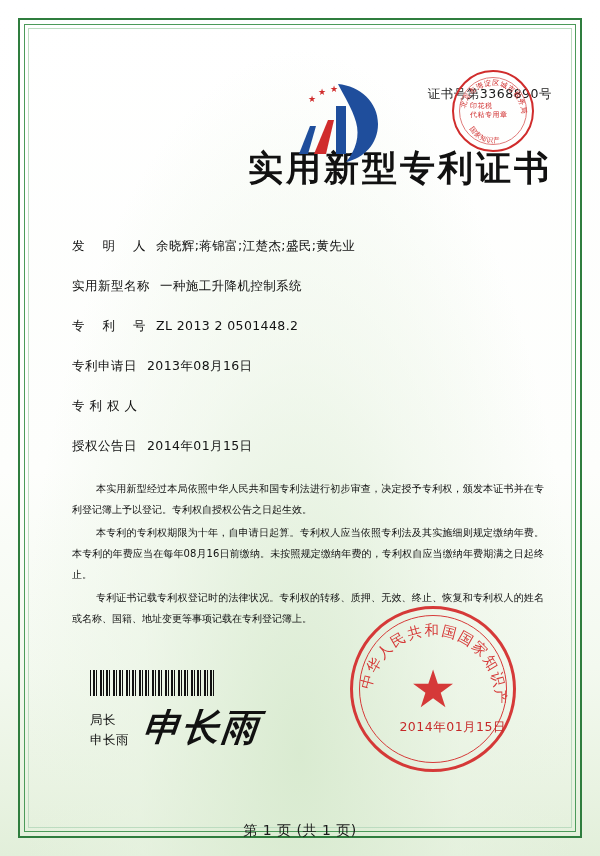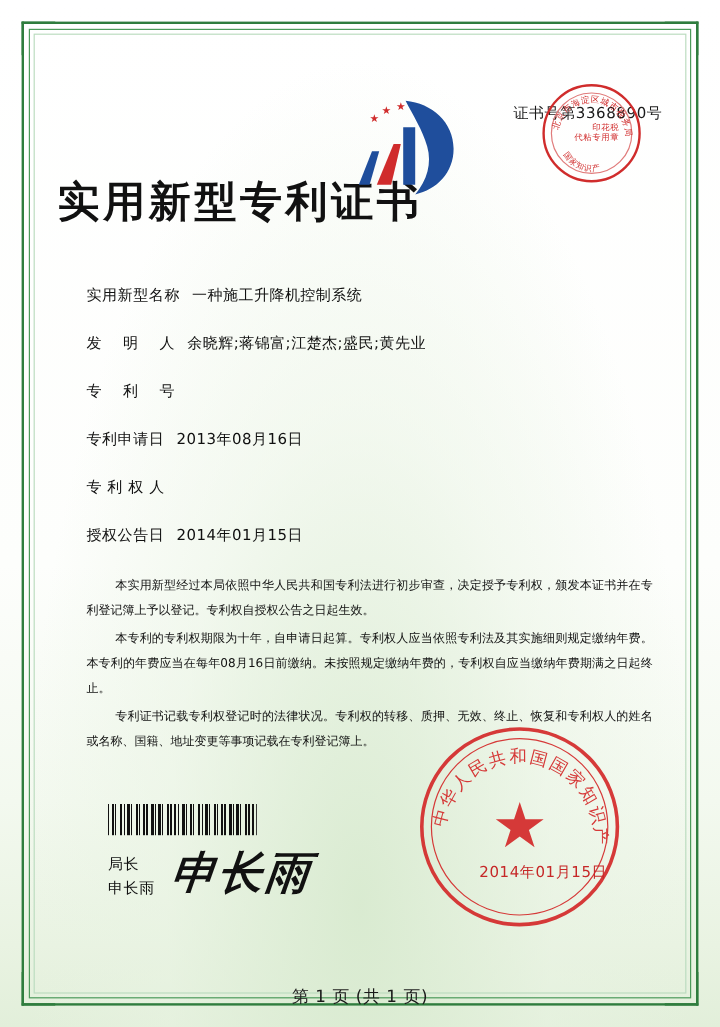--- a/index.html
+++ b/index.html
@@ -89,36 +89,36 @@
     box-sizing: border-box;
   }
   .seal-top .arc {
     position: absolute;
     left: 0; top: 0; width: 100%; height: 100%;
   }
   .seal-top .seal-center {
     position: absolute;
     left: 50%; top: 50%;
     transform: translate(-50%, -50%);
-    text-align: right;
+    text-align: left;
     font-size: 7px;
     line-height: 9px;
     width: 46px;
     letter-spacing: 0.5px;
   }
   .seal-top .seal-inner-ring {
     position: absolute;
     left: 5px; top: 5px; right: 5px; bottom: 5px;
     border: 1px solid #e07b7b;
     border-radius: 50%;
   }
 
   
   .title {
-    text-align: left;
+    text-align: right;
     font-family: "DejaVu Serif", "Liberation Serif", serif;
     font-weight: bold;
     font-size: 35px;
     letter-spacing: 3px;
     color: #111111;
     margin-top: 42px;
   }
 
   
   .fields {
@@ -303,29 +303,30 @@
         <div>代粘专用章</div>
       </div>
     </div>
 
     <div class="cert-no">证书号第3368890号</div>
 
     <div class="title">实用新型专利证书</div>
 
     <div class="fields">
       <div class="field-row">
+        <span class="field-label spread">发 明 人</span>
+        <span class="field-value">余晓辉;蒋锦富;江楚杰;盛民;黄先业</span>
+      </div>
+      <div class="field-row">
         <span class="field-label">实用新型名称</span>
         <span class="field-value">一种施工升降机控制系统</span>
       </div>
       <div class="field-row">
-        <span class="field-label spread">发 明 人</span>
-        <span class="field-value">余晓辉;蒋锦富;江楚杰;盛民;黄先业</span>
-      </div>
-      <div class="field-row">
         <span class="field-label spread">专 利 号</span>
+        <span class="field-value">ZL 2013 2 0501448.2</span>
       </div>
       <div class="field-row">
         <span class="field-label">专利申请日</span>
         <span class="field-value">2013年08月16日</span>
       </div>
       <div class="field-row">
         <span class="field-label">专 利 权 人</span>
       </div>
       <div class="field-row">
         <span class="field-label">授权公告日</span>

